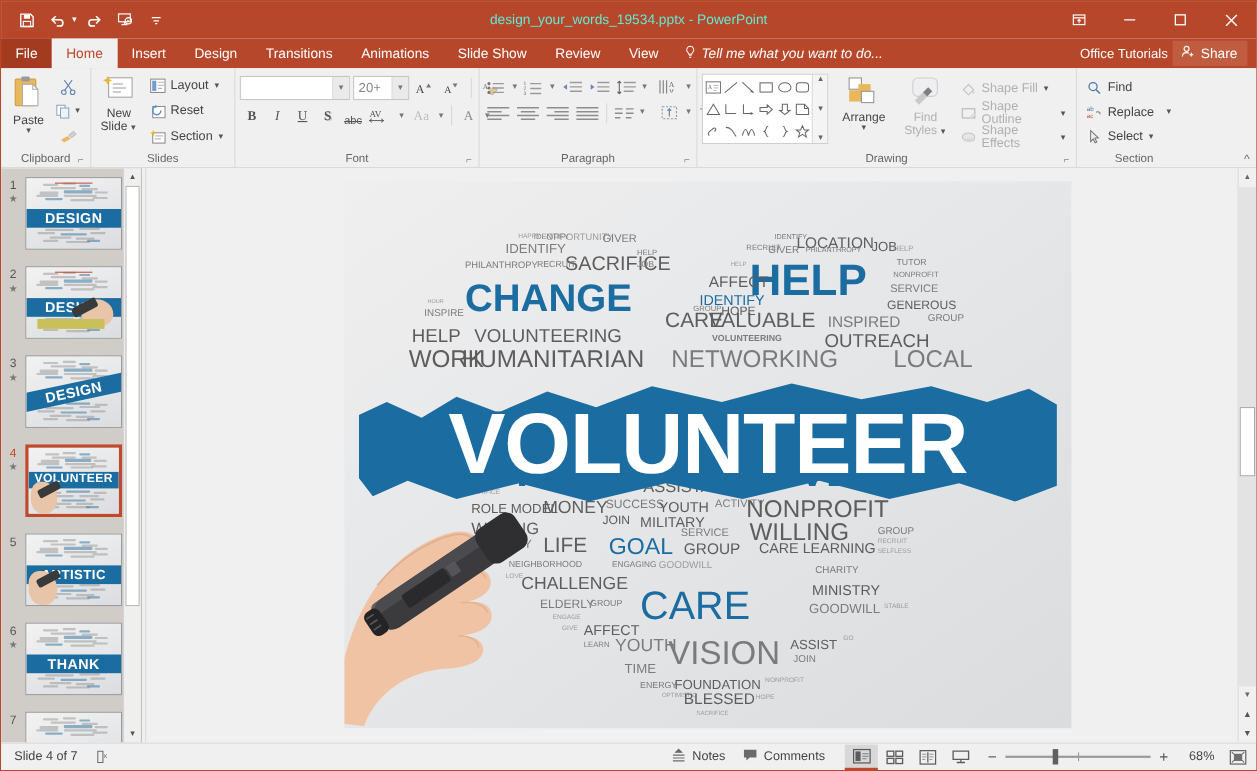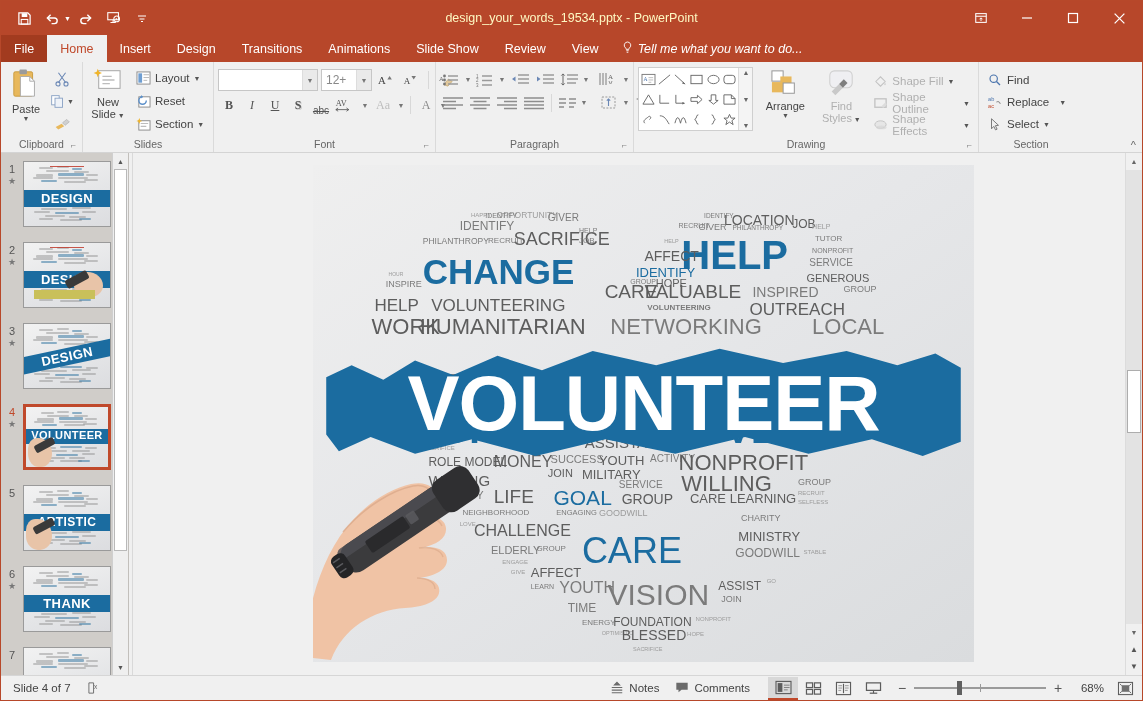--- a/index.html
+++ b/index.html
@@ -28,21 +28,21 @@
   .qat { display: flex; align-items: center; gap: 2px; padding-left: 10px; }
   .qat-btn {
     width: 26px; height: 26px;
     display: flex; align-items: center; justify-content: center;
     color: #fff;
   }
   .qat-btn svg { display: block; }
   .qat-caret { font-size: 7px; margin-left: -3px; line-height: 1; }
   .title-text {
     position: absolute; left: 0; right: 0; text-align: center;
-    font-size: 12.5px; color: #fef9c3; pointer-events: none;
+    font-size: 12.5px; color: #5eead4; pointer-events: none;
   }
   .win-controls {
     margin-left: auto; display: flex; align-items: center; height: 34px;
   }
   .win-btn {
     width: 46px; height: 34px;
     display: flex; align-items: center; justify-content: center;
     color: #fff;
   }
 
@@ -437,20 +437,33 @@
     <div class="tab">View</div>
     <div class="tellme">
       <span class="bulb">
         <svg width="11" height="13" viewBox="0 0 12 14">
             <path d="M6 1a3.6 3.6 0 0 1 2.2 6.4c-.5.5-.7 1-.7 1.6h-3c0-.6-.2-1.1-.7-1.6A3.6 3.6 0 0 1 6 1z" fill="none" stroke="#fff" stroke-width="1"></path>
             <path d="M4.7 10.5h2.6M5.1 12.2h1.8" stroke="#fff" stroke-width="1"></path>
           </svg>
       </span>
       <span>Tell me what you want to do...</span>
     </div>
+    <div class="tabsrow-right">
+      <span class="office-tutorials">Office Tutorials</span>
+      <div class="share-btn">
+        <span>
+          <svg width="14" height="14" viewBox="0 0 16 16">
+              <circle cx="6.5" cy="5" r="2.6" fill="none" stroke="#fff" stroke-width="1.2"></circle>
+              <path d="M2.2 13c0-2.4 1.9-4 4.3-4 .9 0 1.7.2 2.4.6" fill="none" stroke="#fff" stroke-width="1.2"></path>
+              <path d="M11.5 9v4M9.5 11h4" stroke="#fff" stroke-width="1.2"></path>
+            </svg>
+        </span>
+        <span>Share</span>
+      </div>
+    </div>
   </div>
 
   <div class="ribbon">
 
     <div class="rgroup" style="width:82px;">
       <div class="rgroup-body clipboard-body">
         <div class="bigbtn" style="padding-top:3px;">
           <span>
             <svg width="30" height="32" viewBox="0 0 32 34">
               <rect x="3" y="4" width="20" height="26" rx="1.5" fill="#e8b85c" stroke="#c99a3d" stroke-width="1"></rect>
@@ -547,21 +560,21 @@
     </div>
 
     <div class="rgroup" style="width:222px;">
       <div class="rgroup-body fontgrp-body">
         <div class="font-row1">
           <div class="combo fontname">
             <span class="val"></span>
             <span class="arw">▼</span>
           </div>
           <div class="combo fontsize">
-            <span class="val">12+</span>
+            <span class="val">20+</span>
             <span class="arw">▼</span>
           </div>
           <div class="fbtn">
             <svg width="18" height="16" viewBox="0 0 20 16">
                 <text x="1" y="13" font-size="12" font-family="Liberation Serif, serif" fill="#444">A</text>
                 <path d="M14 3.5l2.5 4h-5z" fill="#777"></path>
               </svg>
           </div>
           <div class="fbtn">
             <svg width="18" height="16" viewBox="0 0 20 16">

